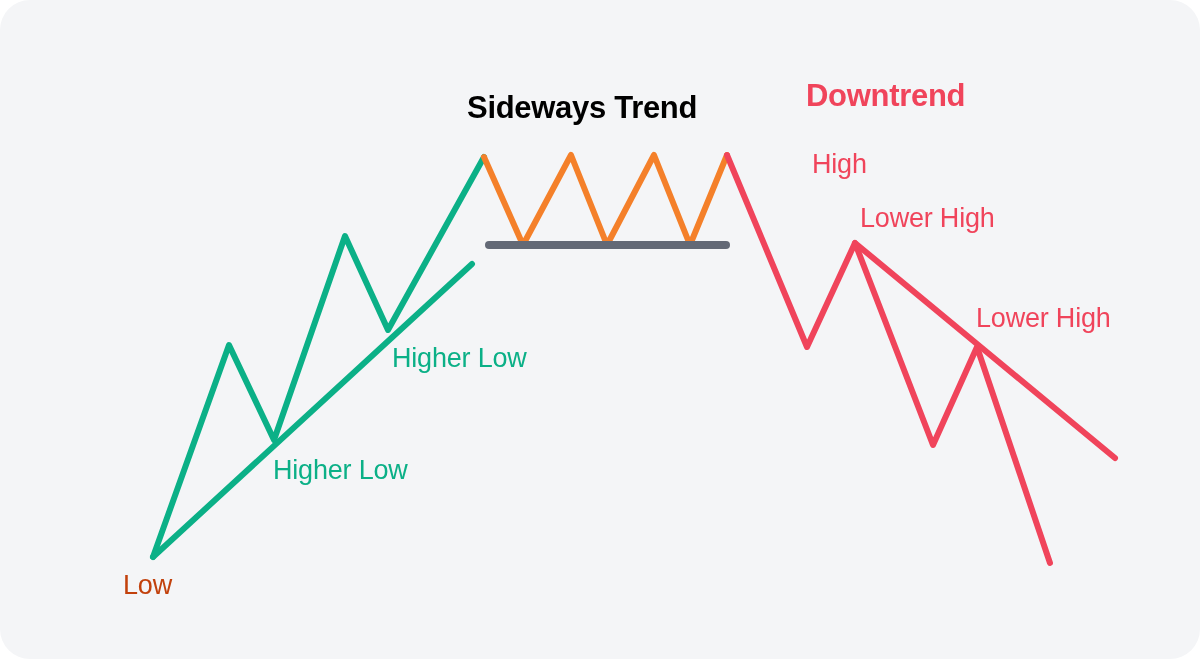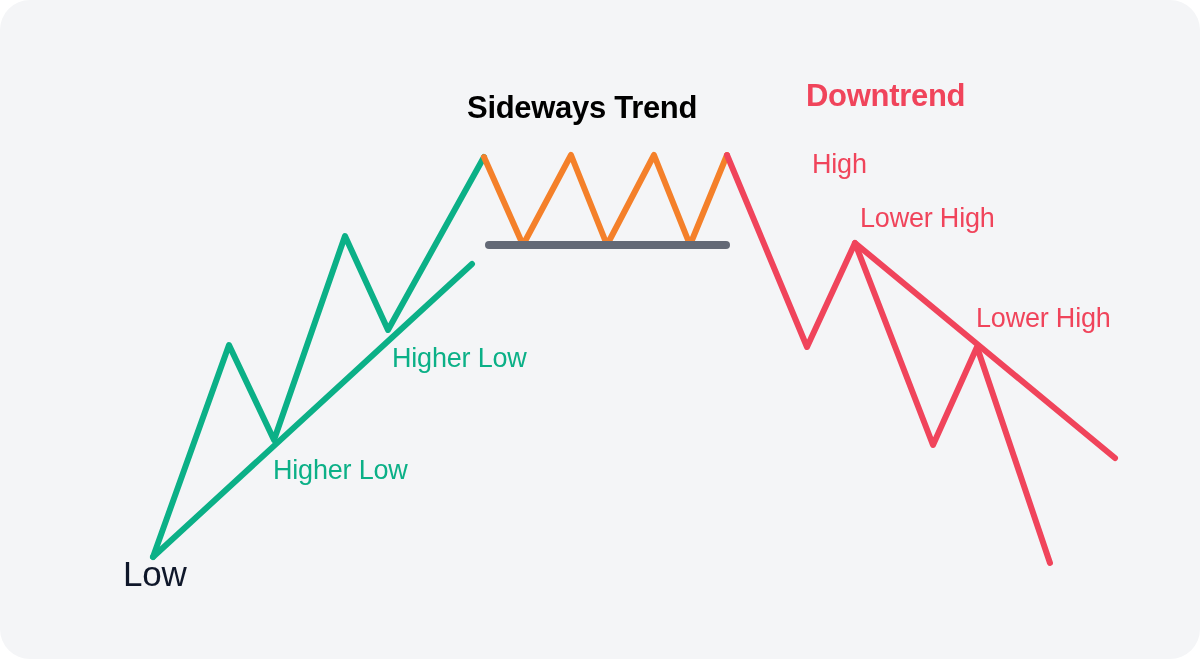--- a/index.html
+++ b/index.html
@@ -57,23 +57,23 @@
   }
   #title-downtrend {
     left: 806px;
     top: 78px;
     font-size: 31px;
     color: #f0445b;
     text-align: center;
   }
   #label-low {
     left: 123px;
-    top: 554px;
-    font-size: 35px;
-    color: #0f172a;
+    top: 570px;
+    font-size: 27px;
+    color: #c2410c;
   }
   #label-higher-low-1 {
     left: 273px;
     top: 455px;
     font-size: 27px;
     color: #0bb087;
   }
   #label-higher-low-2 {
     left: 392px;
     top: 343px;

